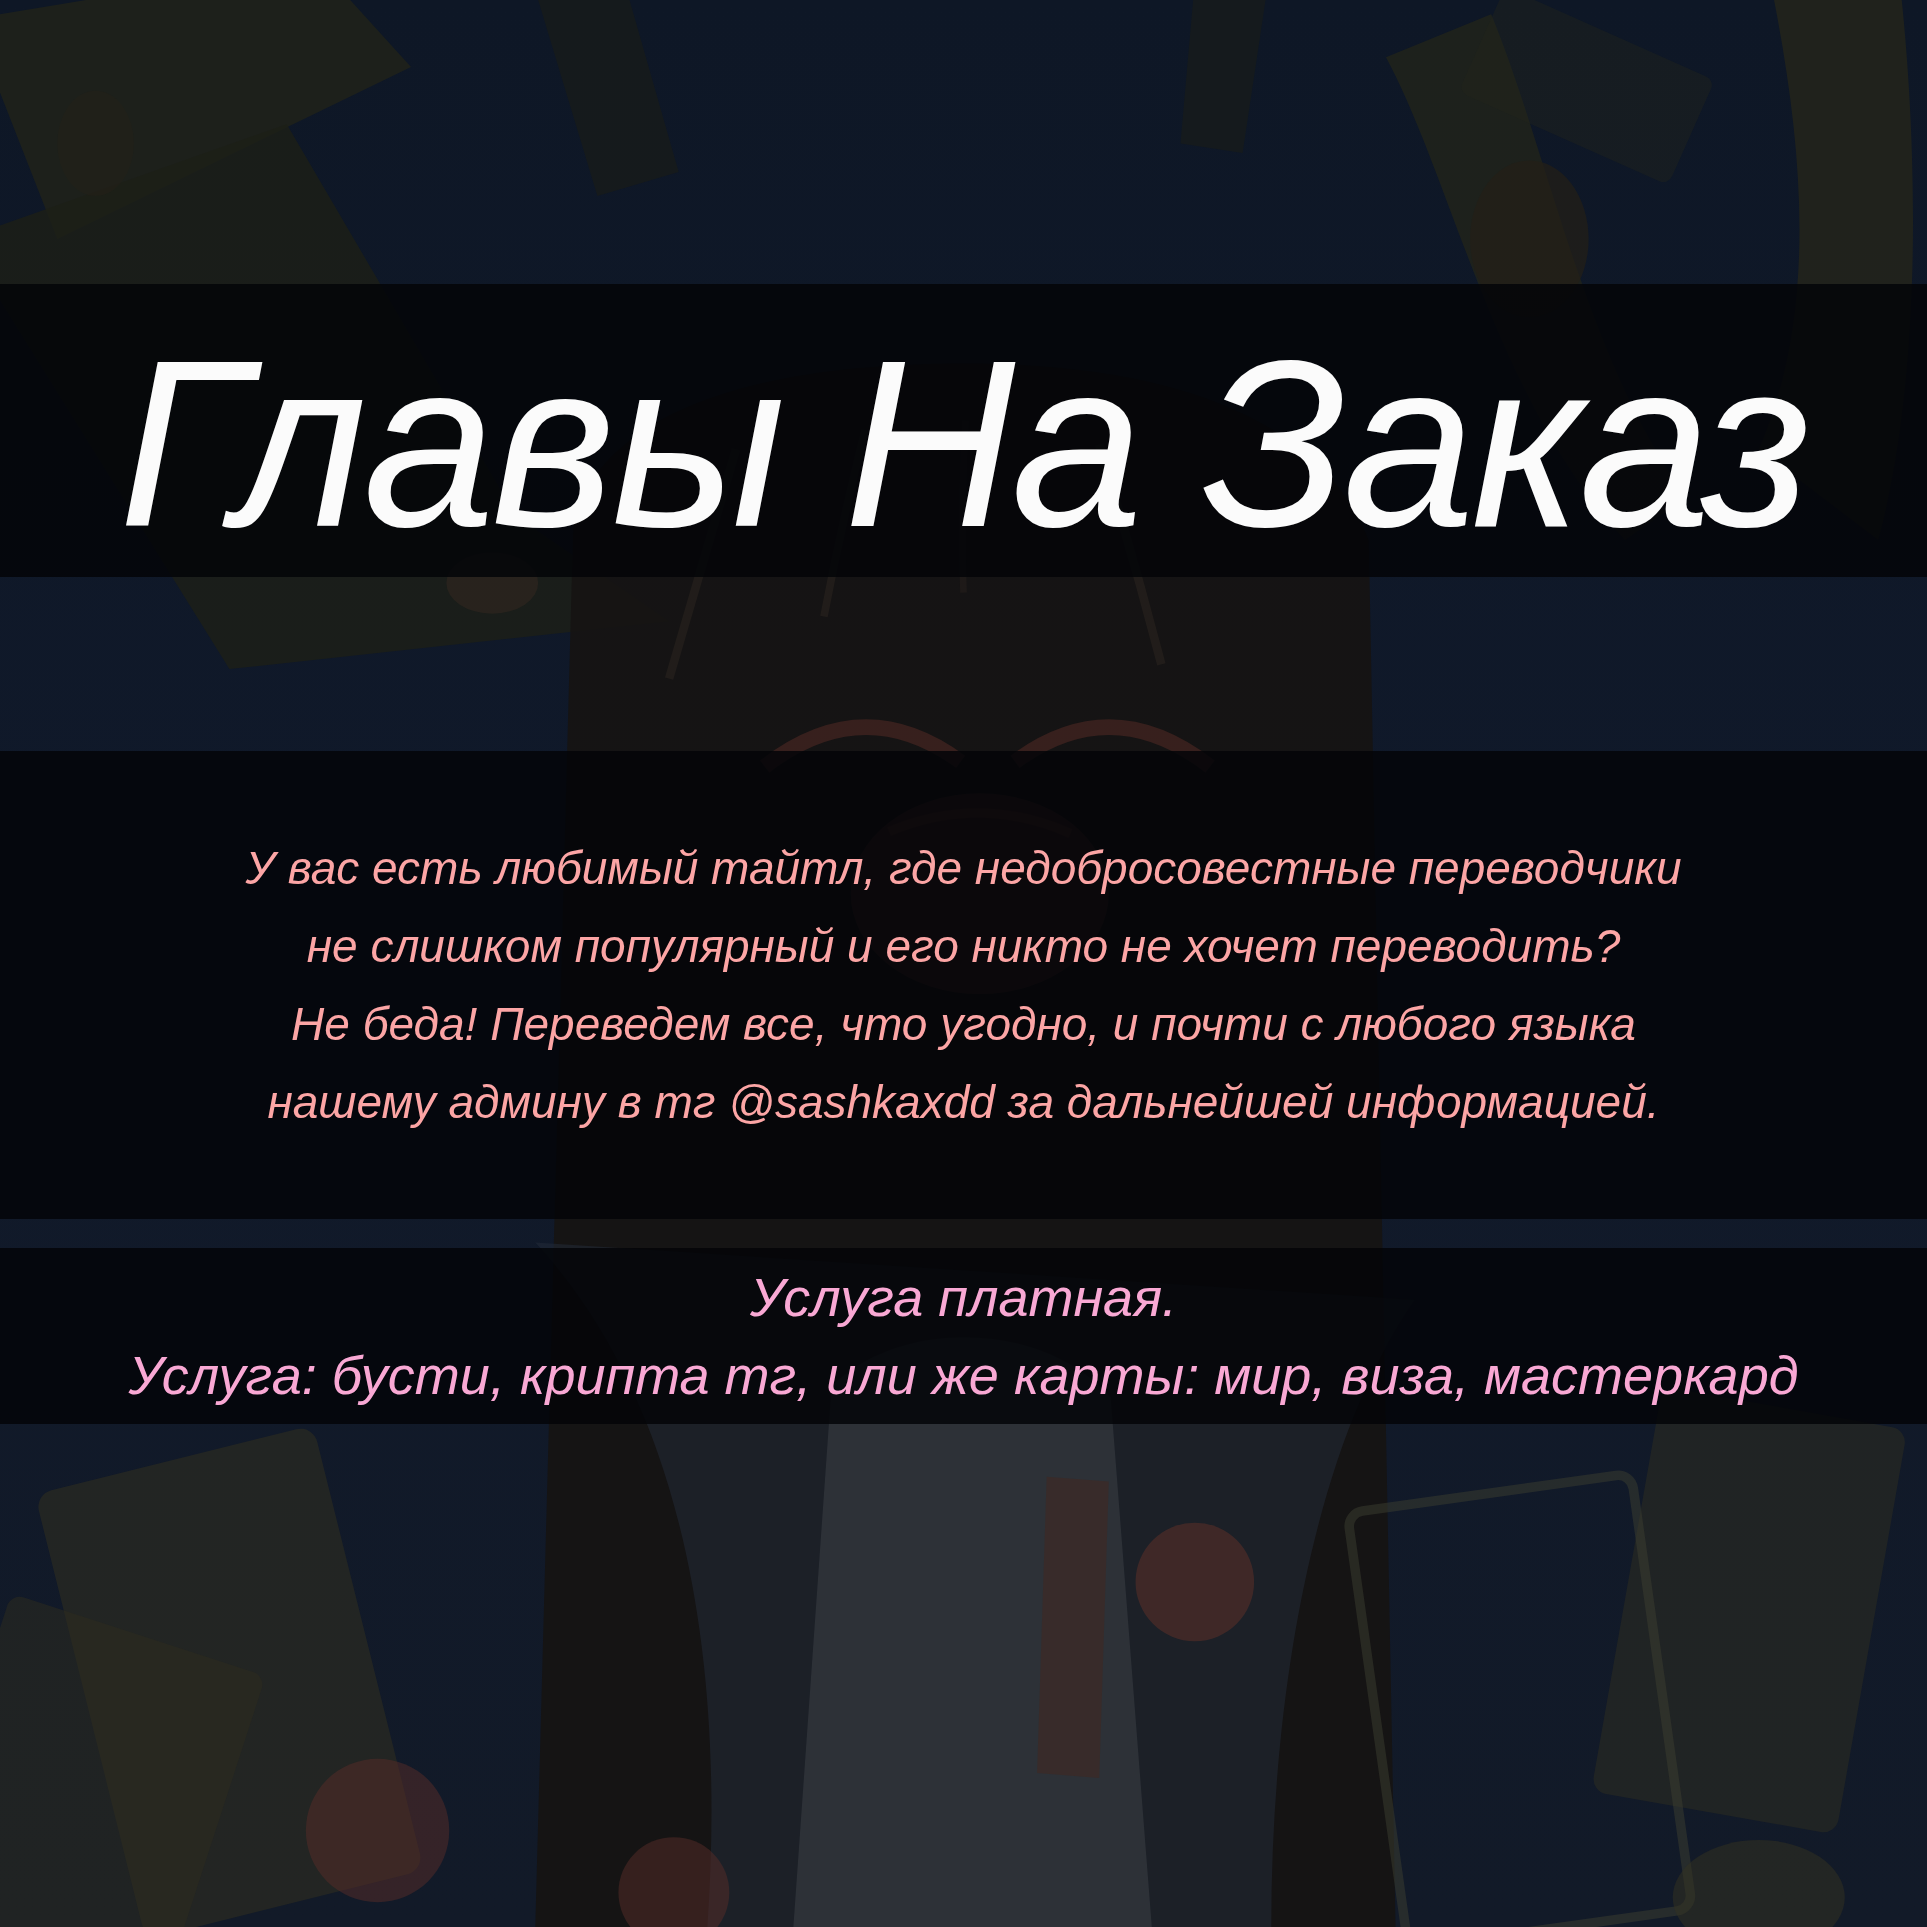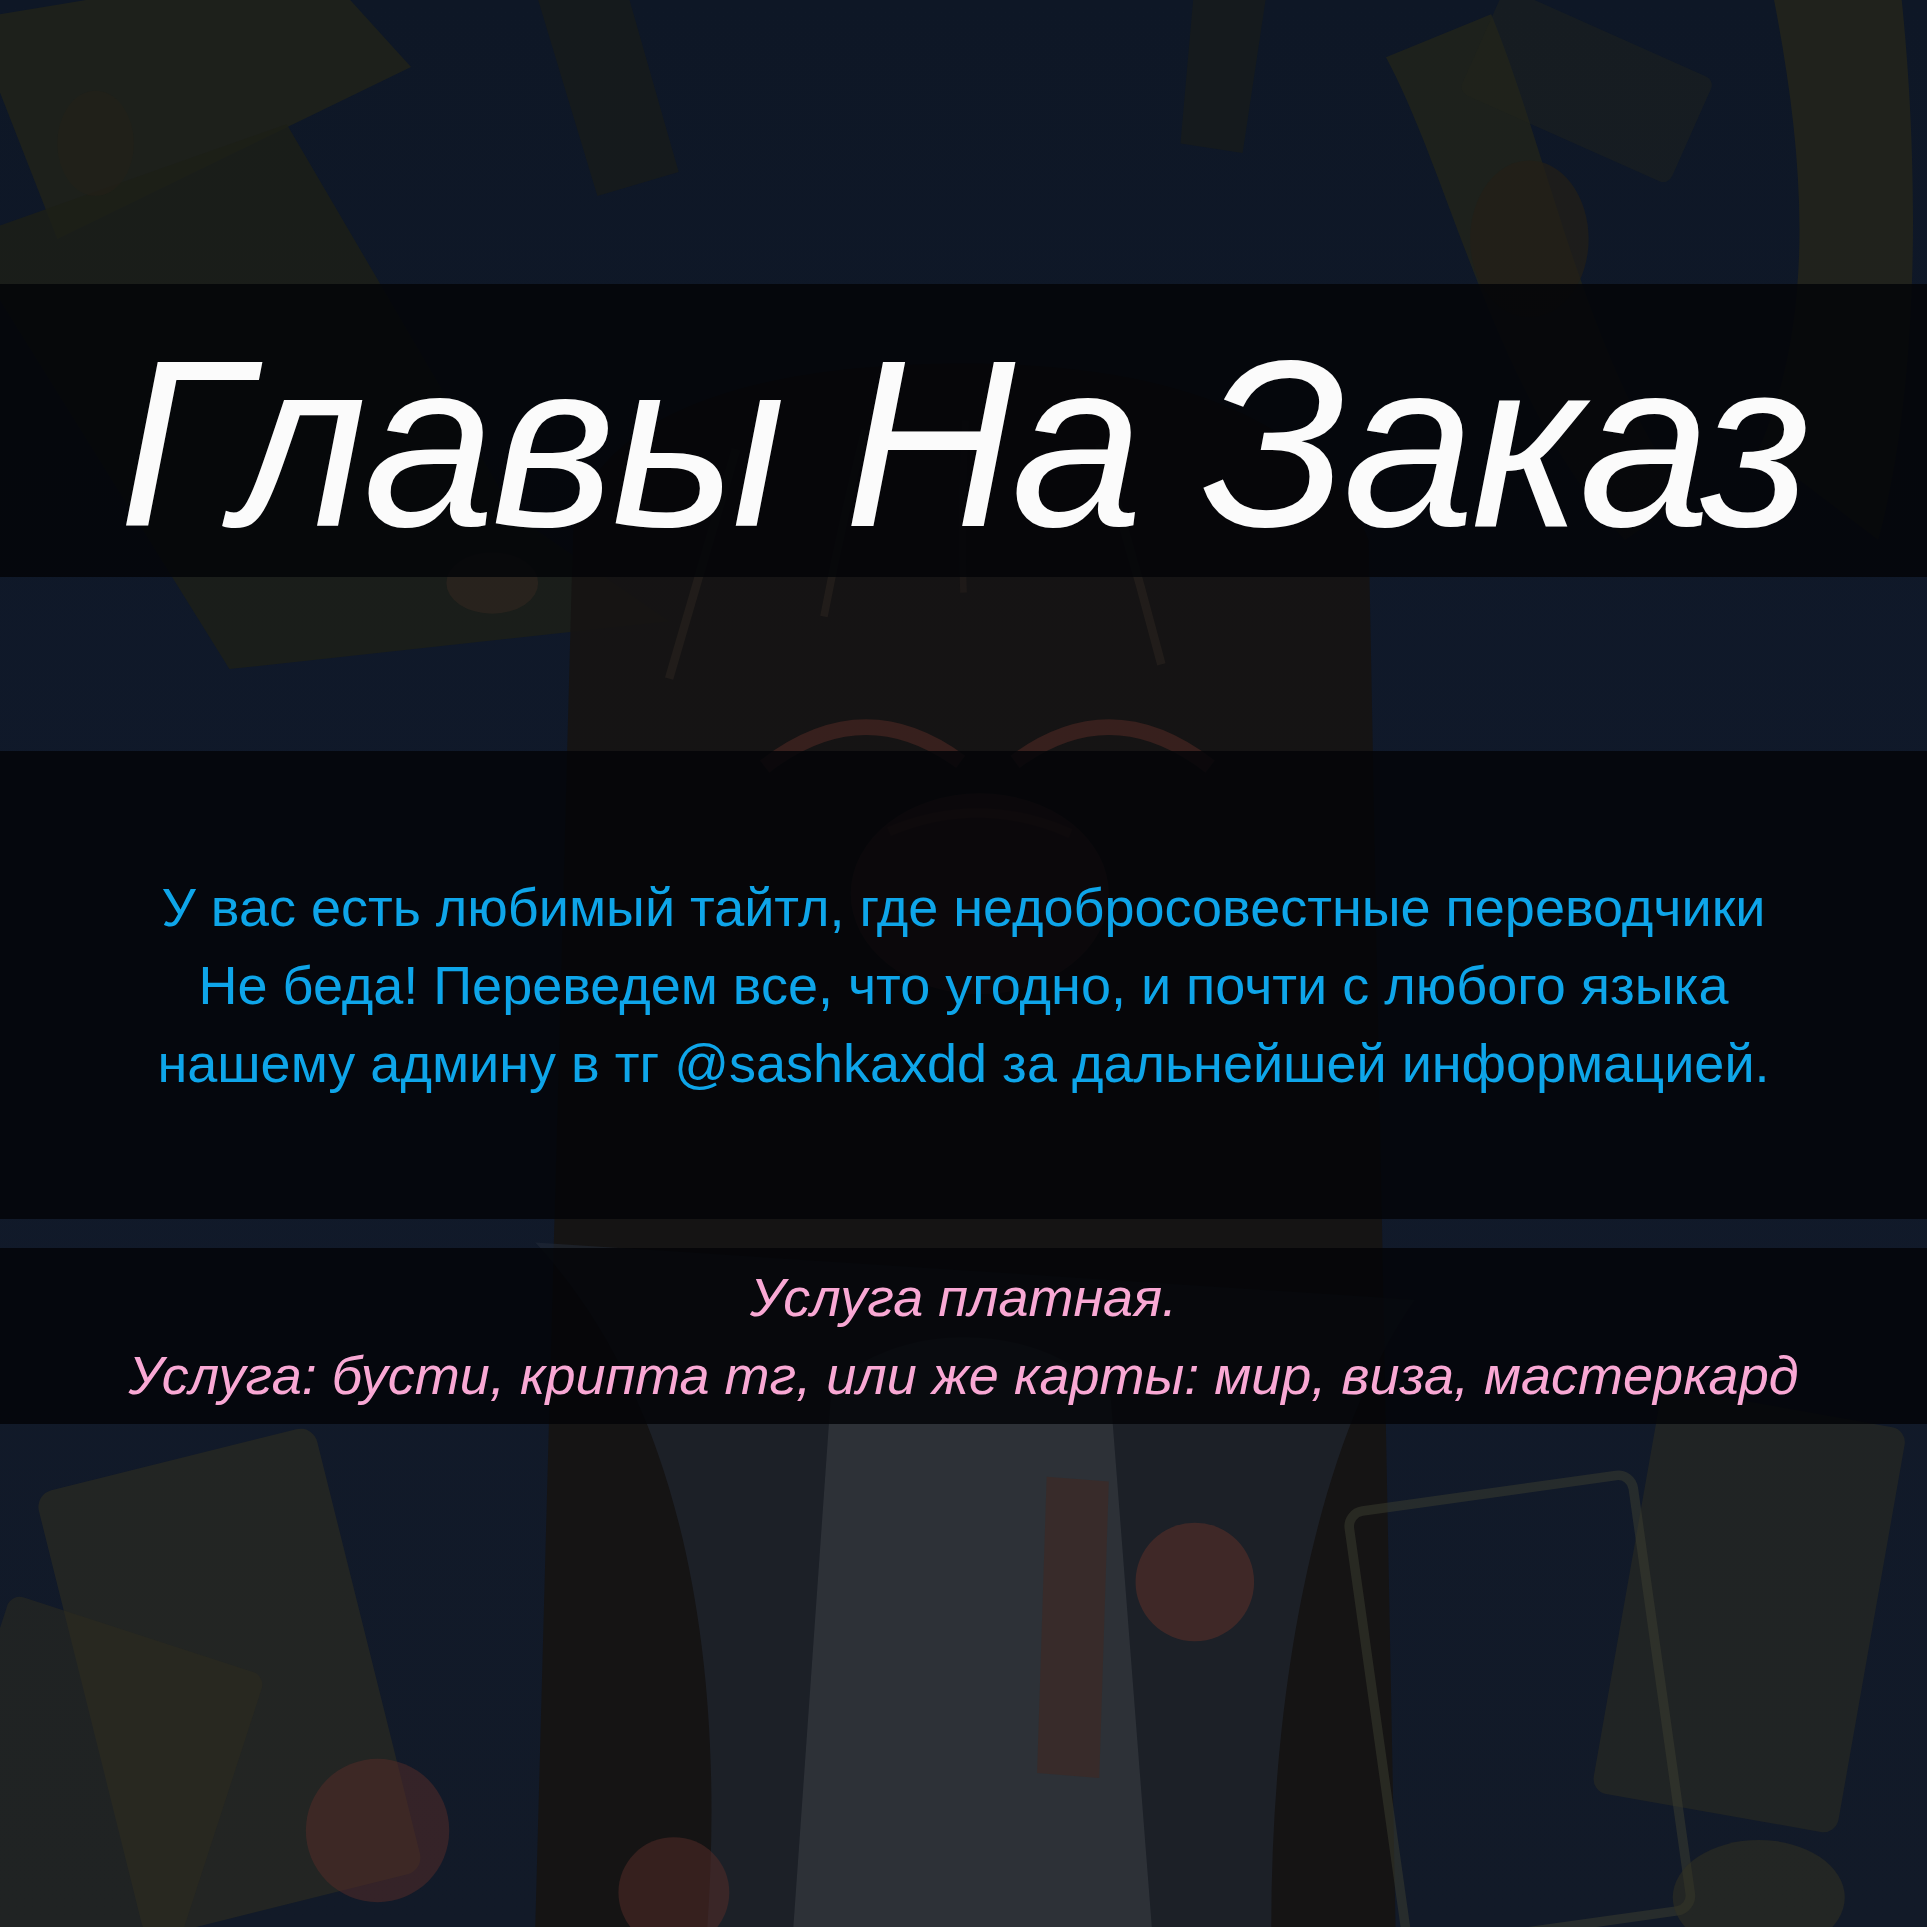--- a/index.html
+++ b/index.html
@@ -48,23 +48,24 @@
     font-weight: 400;
     letter-spacing: -3.8px;
     color: #fbfbfb;
     white-space: nowrap;
   }
   .band-description {
     top: 751px;
     height: 468px;
   }
   .description-line {
-    font-size: 54px;
+    font-size: 46px;
     line-height: 78px;
-    color: #0ea5e9;
+    font-style: italic;
+    color: #fca5a5;
     white-space: nowrap;
   }
   .band-payment {
     top: 1248px;
     height: 176px;
   }
   .payment-line {
     font-size: 54px;
     line-height: 78px;
     font-style: italic;
@@ -123,20 +124,21 @@
     <circle cx="705" cy="1980" r="58" fill="#572c27" opacity="0.5"></circle>
     <ellipse cx="1840" cy="1985" rx="90" ry="60" fill="#34311f" opacity="0.5"></ellipse>
   </svg>
 
   <div class="band band-title">
     <h1 class="poster-title">Главы На Заказ</h1>
   </div>
 
   <div class="band band-description">
     <div class="description-line">У вас есть любимый тайтл, где недобросовестные переводчики</div>
+    <div class="description-line">не слишком популярный и его никто не хочет переводить?</div>
     <div class="description-line">Не беда! Переведем все, что угодно, и почти с любого языка</div>
     <div class="description-line">нашему админу в тг @sashkaxdd за дальнейшей информацией.</div>
   </div>
 
   <div class="band band-payment">
     <div class="payment-line">Услуга платная.</div>
     <div class="payment-line">Услуга: бусти, крипта тг, или же карты: мир, виза, мастеркард</div>
   </div>
 
 </div>

